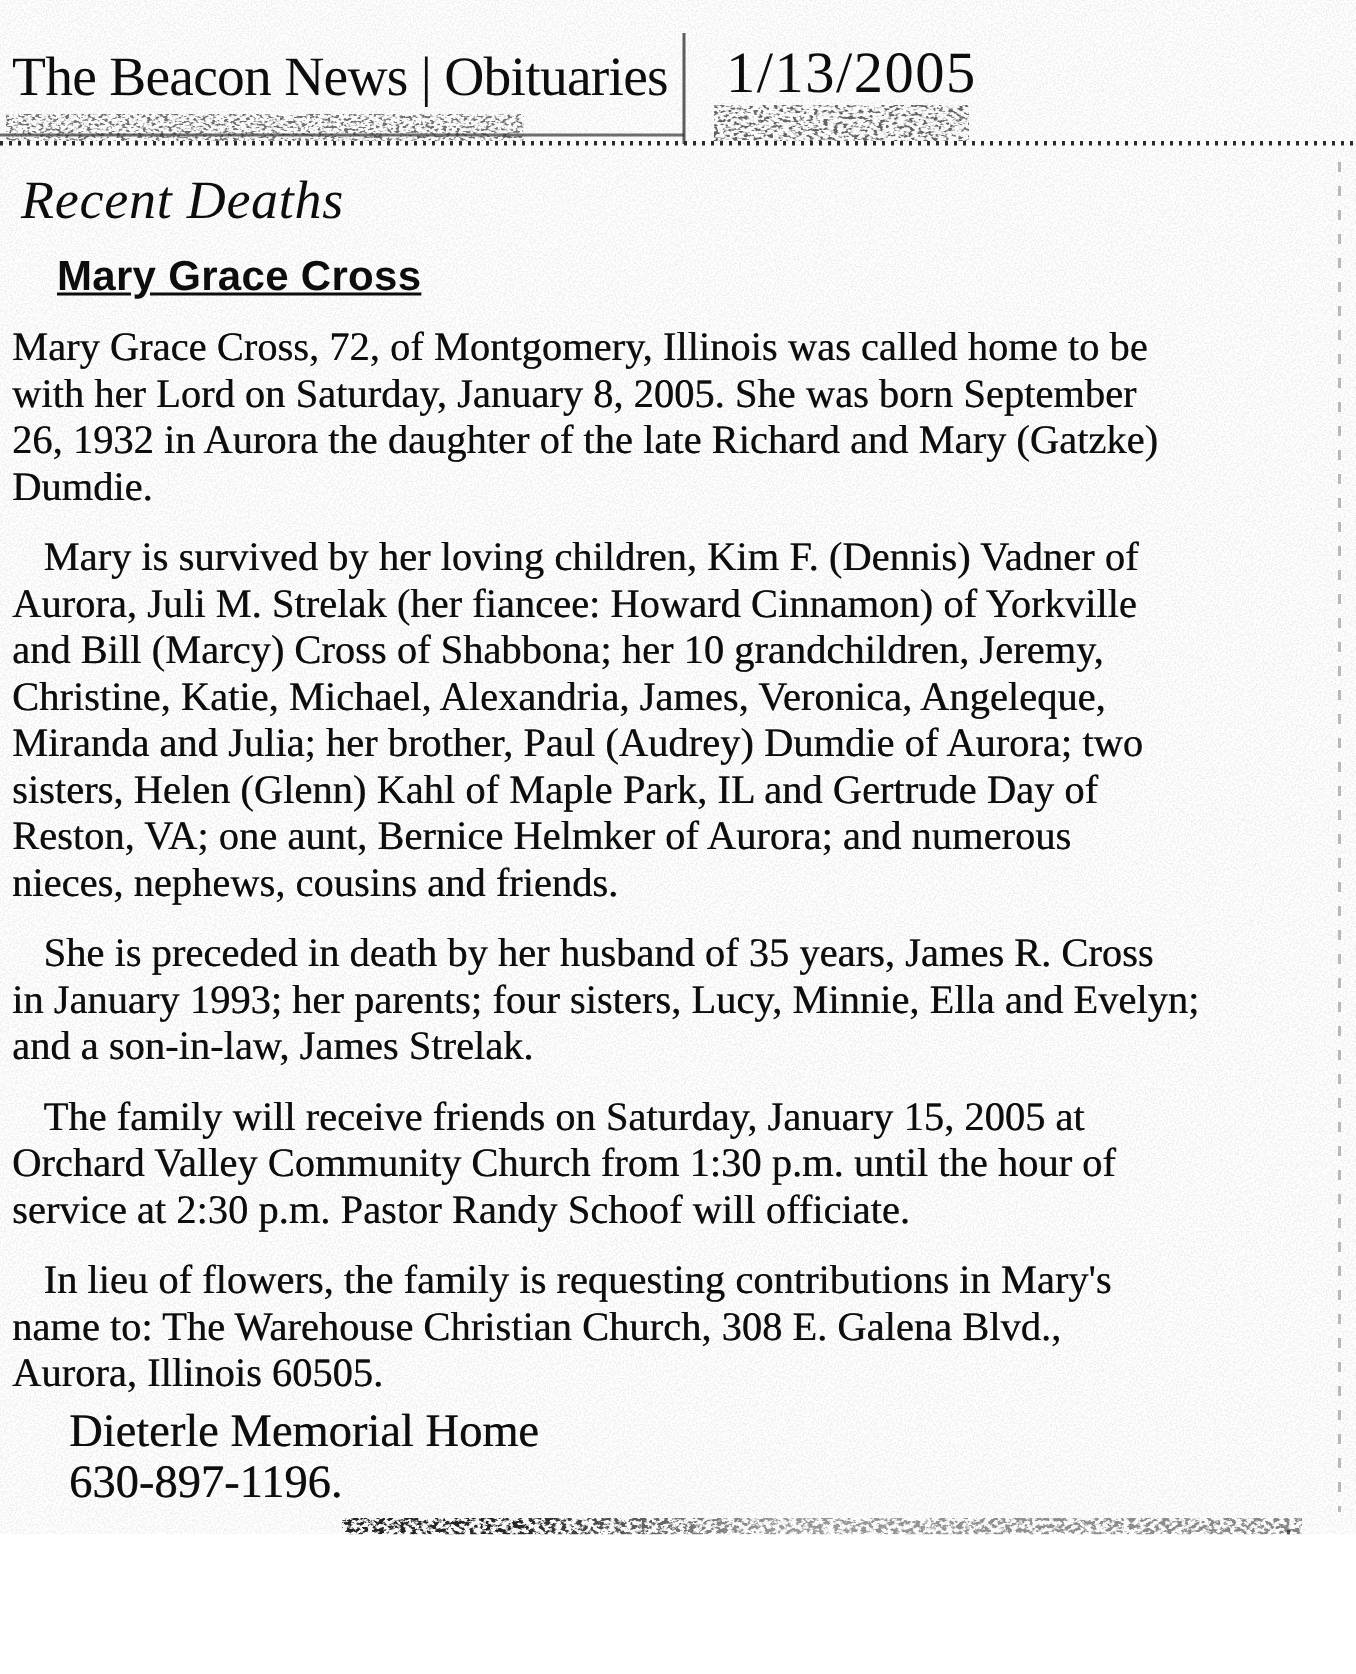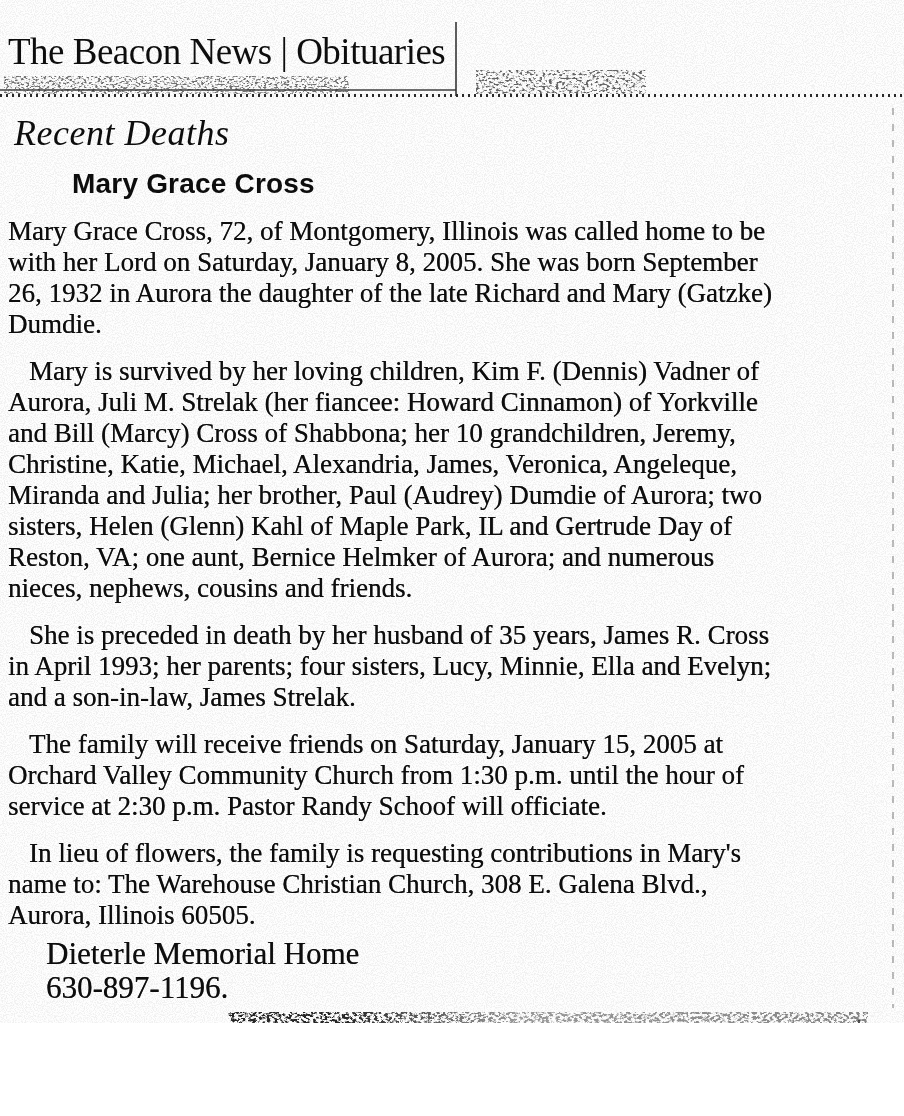--- a/index.html
+++ b/index.html
@@ -68,22 +68,23 @@
   .section-title{
     font-style:italic;
     font-size:36px;
     letter-spacing:0.5px;
     margin:0 0 14px 6px;
   }
   .deceased-name{
     font-family:"Liberation Sans", sans-serif;
     font-weight:bold;
     font-size:28px;
-    margin:0 0 8px 64px;
+    margin:0 0 8px 30px;
     letter-spacing:0.2px;
+    text-decoration:underline;
   }
   .obit-par{
     font-size:27px;
     line-height:31px;
     margin:16px 0 7px 0;
     white-space:pre-line;
     text-shadow:0.3px 0 0 rgba(0,0,0,.75);
   }
   .indent{text-indent:21px;}
   .funeral-line{
@@ -100,20 +101,21 @@
   <svg class="noise page-grain" width="904" height="1116">
     <filter id="grain">
         <feTurbulence type="fractalNoise" baseFrequency="0.9" numOctaves="2" seed="11"></feTurbulence>
       <feColorMatrix type="matrix" values="0 0 0 0 0  0 0 0 0 0  0 0 0 0 0  0 0 0 5 -2.2"></feColorMatrix>
       </filter>
     <rect width="904" height="1116" filter="url(#grain)"></rect>
   </svg>
 
   <div class="masthead">The Beacon News | Obituaries</div>
   <div class="header-divider"></div>
+  <div class="issue-date">1/13/2005</div>
 
   <svg class="noise noise-under-title" width="345" height="18">
     <filter id="nz1">
         <feTurbulence type="fractalNoise" baseFrequency="0.35 0.6" numOctaves="2" seed="3"></feTurbulence>
       <feColorMatrix type="matrix" values="0 0 0 0 0  0 0 0 0 0  0 0 0 0 0  0 0 0 6 -3"></feColorMatrix>
       </filter>
     <rect width="345" height="18" filter="url(#nz1)"></rect>
   </svg>
   <svg class="noise noise-under-date" width="170" height="24">
     <filter id="nz2">
@@ -136,21 +138,21 @@
 Dumdie.</div>
     <div class="obit-par indent">Mary is survived by her loving children, Kim F. (Dennis) Vadner of
 Aurora, Juli M. Strelak (her fiancee: Howard Cinnamon) of Yorkville
 and Bill (Marcy) Cross of Shabbona; her 10 grandchildren, Jeremy,
 Christine, Katie, Michael, Alexandria, James, Veronica, Angeleque,
 Miranda and Julia; her brother, Paul (Audrey) Dumdie of Aurora; two
 sisters, Helen (Glenn) Kahl of Maple Park, IL and Gertrude Day of
 Reston, VA; one aunt, Bernice Helmker of Aurora; and numerous
 nieces, nephews, cousins and friends.</div>
     <div class="obit-par indent">She is preceded in death by her husband of 35 years, James R. Cross
-in April 1993; her parents; four sisters, Lucy, Minnie, Ella and Evelyn;
+in January 1993; her parents; four sisters, Lucy, Minnie, Ella and Evelyn;
 and a son-in-law, James Strelak.</div>
     <div class="obit-par indent">The family will receive friends on Saturday, January 15, 2005 at
 Orchard Valley Community Church from 1:30 p.m. until the hour of
 service at 2:30 p.m. Pastor Randy Schoof will officiate.</div>
     <div class="obit-par indent">In lieu of flowers, the family is requesting contributions in Mary's
 name to: The Warehouse Christian Church, 308 E. Galena Blvd.,
 Aurora, Illinois 60505.</div>
 
     <div class="funeral-line">Dieterle Memorial Home</div>
     <div class="funeral-line">630-897-1196.</div>

